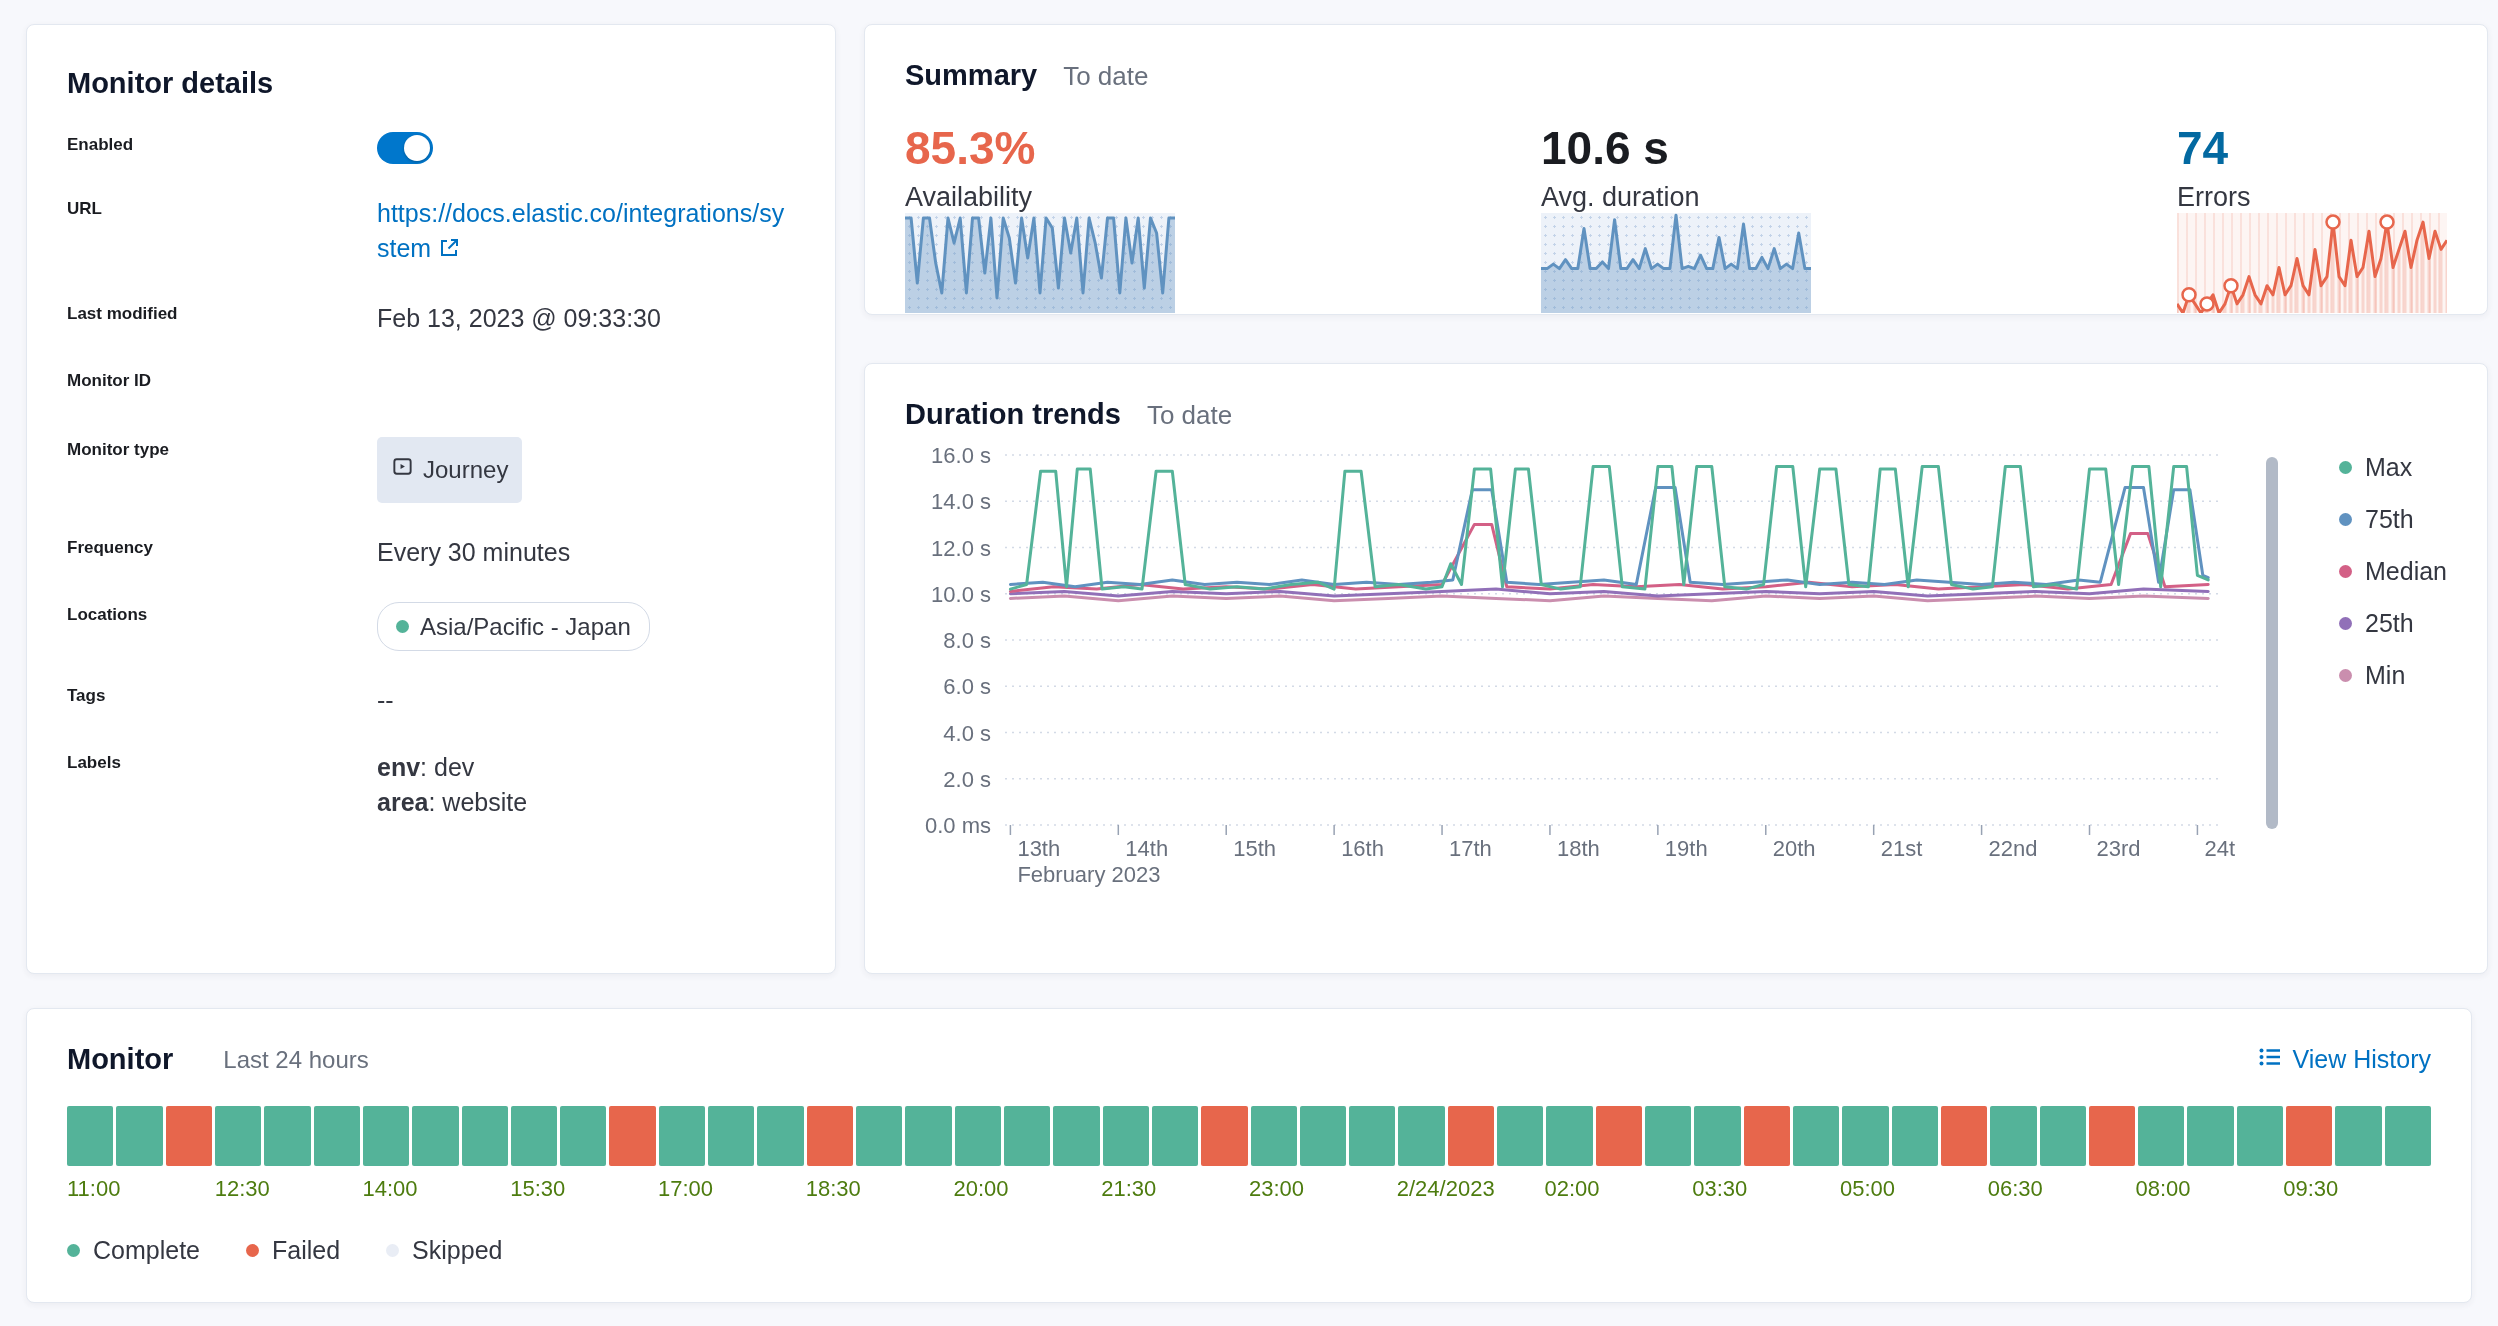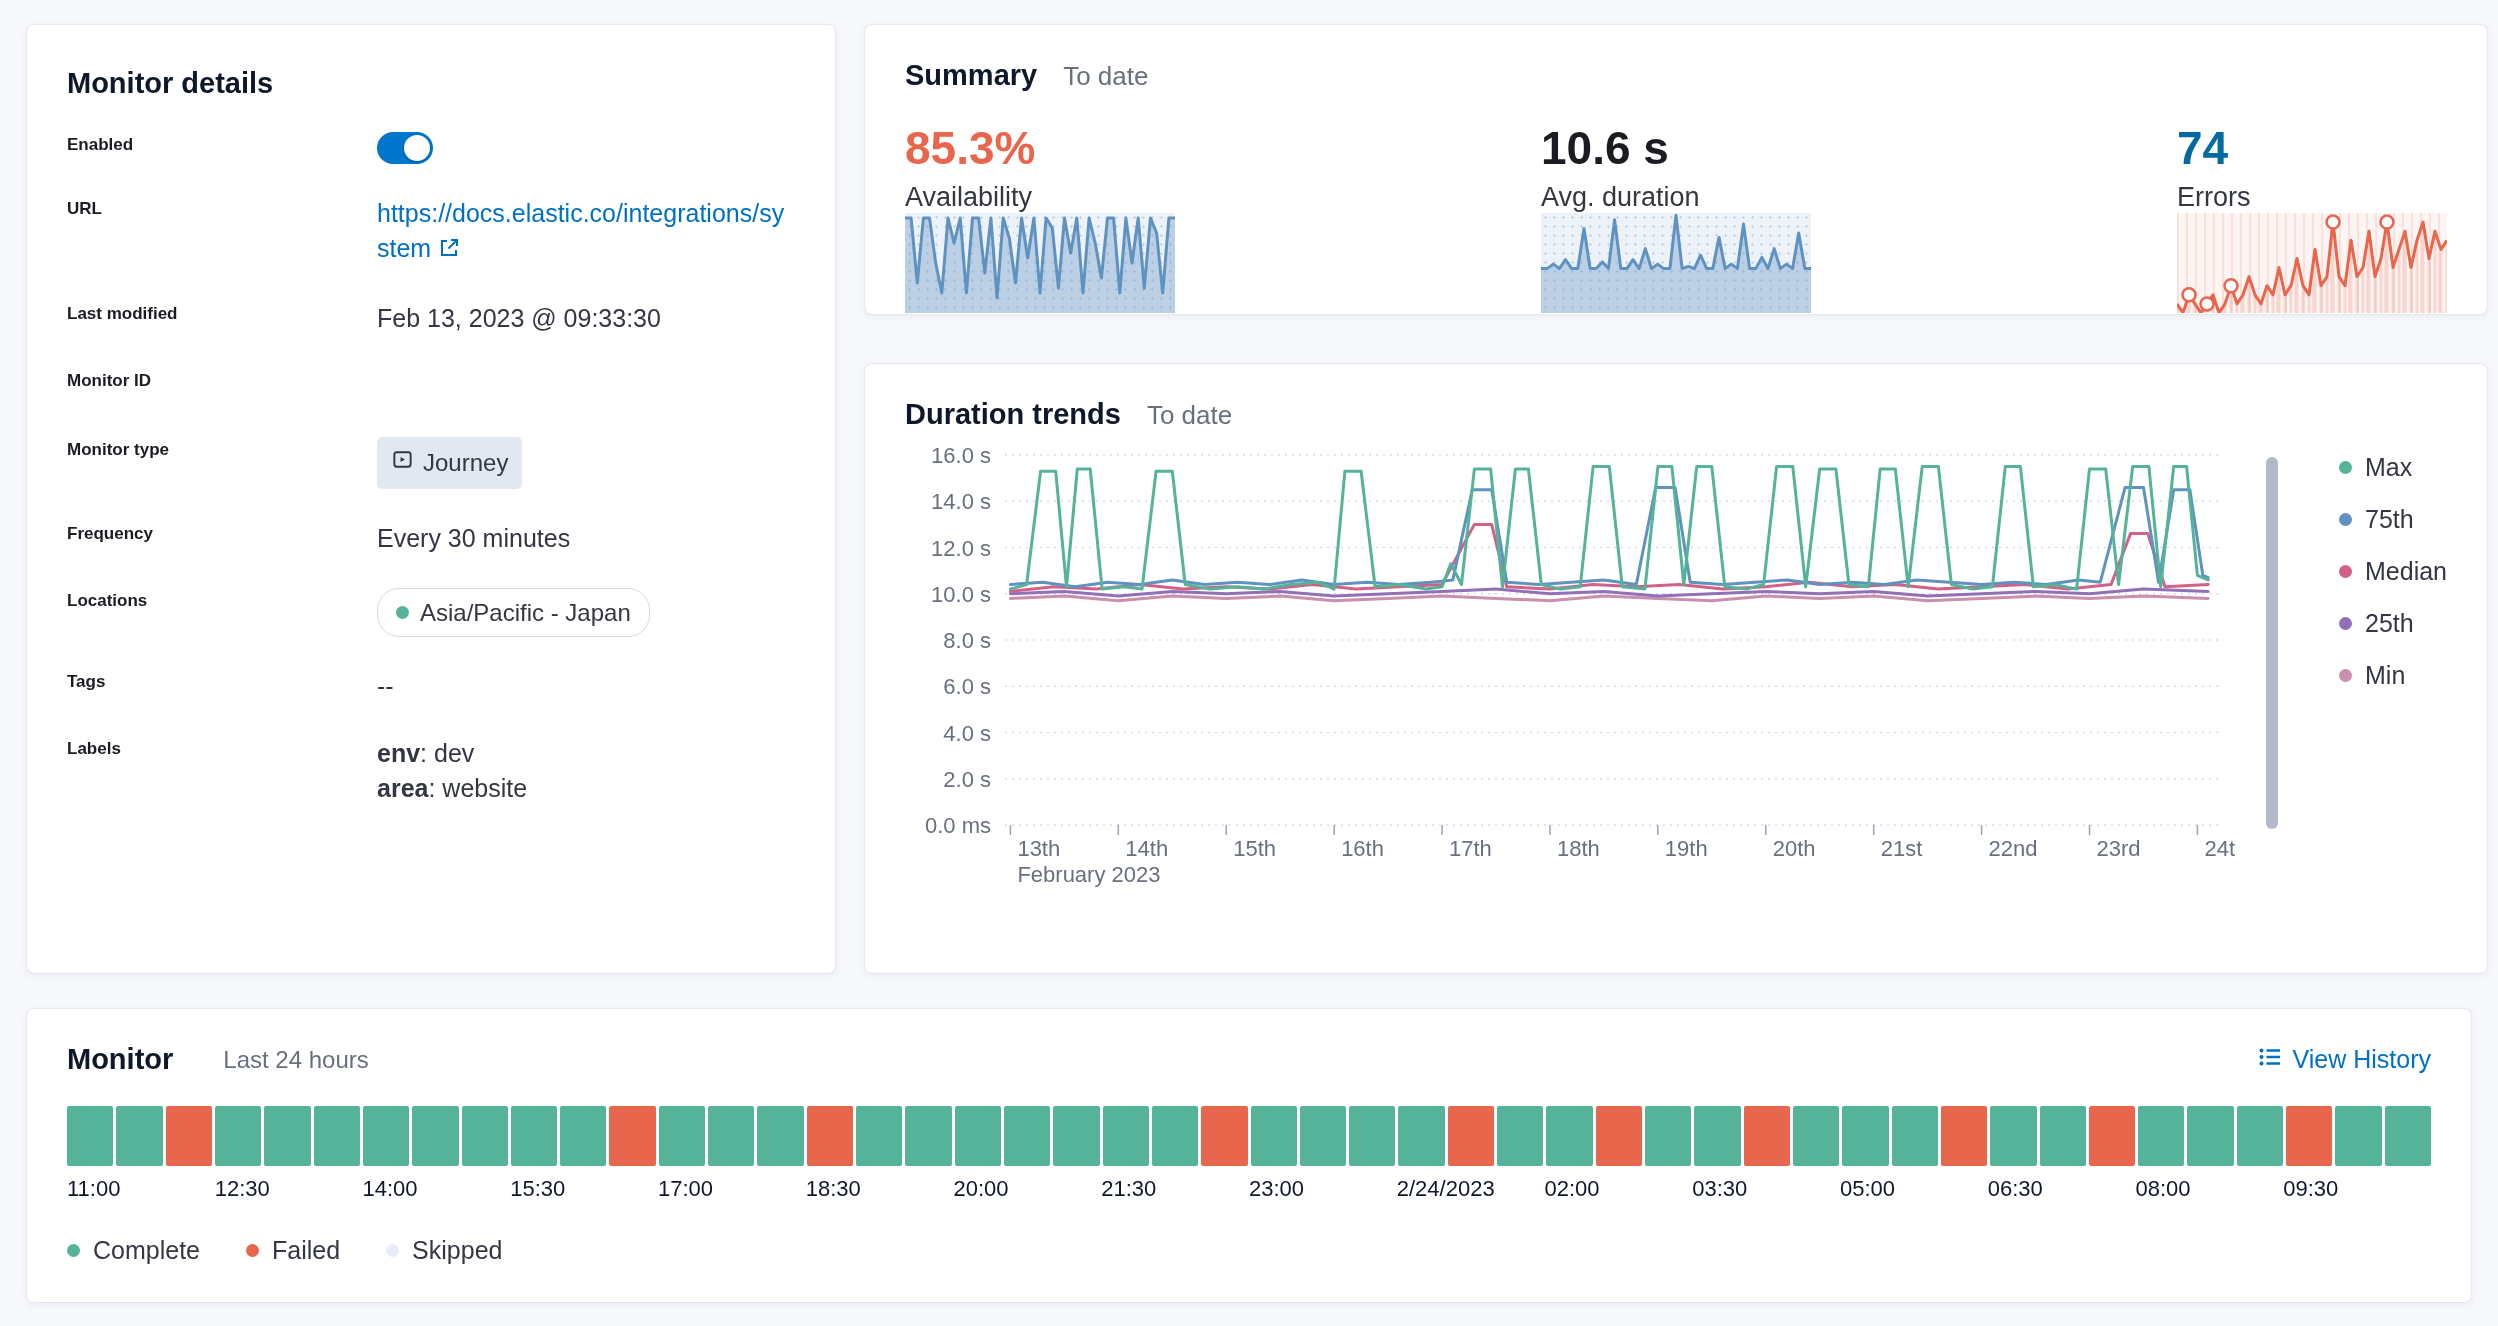--- a/index.html
+++ b/index.html
@@ -31,21 +31,21 @@
   .detail-row { display:flex; margin-top:32px; align-items:flex-start; }
   .detail-label { width:310px; flex:none; font-size:17px; font-weight:700; color:#1a1c21; padding-top:3px; }
   .detail-value { font-size:25px; color:#343741; width:420px; line-height:1.4; }
   .mt-big { margin-top:46px; }
   .url-link { color:#0071c2; text-decoration:none; word-break:break-all; }
   .ext-icon { display:inline-block; vertical-align:-3px; margin-left:6px; }
 
   .toggle { width:56px; height:32px; border-radius:16px; background:#0077cc; position:relative; cursor:pointer; }
   .toggle .knob { position:absolute; top:3px; right:3px; width:26px; height:26px; border-radius:50%; background:#fff; box-shadow:0 1px 3px rgba(0,0,0,.25); }
 
-  .badge-type { display:inline-flex; align-items:center; gap:9px; background:#e2e8f2; color:#343741; font-size:24px; padding:9px 14px; border-radius:5px; }
+  .badge-type { display:inline-flex; align-items:center; gap:9px; background:#e2e8f2; color:#343741; font-size:24px; padding:16px 14px; border-radius:5px; }
   .badge-loc { display:inline-flex; align-items:center; gap:11px; border:1px solid #d3dae6; font-size:24px; padding:7px 18px; border-radius:22px; background:#fff; }
   .dot { width:13px; height:13px; border-radius:50%; display:inline-block; flex:none; }
 
   
   .metrics { display:flex; justify-content:space-between; margin-top:32px; }
   .metric { display:flex; align-items:flex-start;flex-direction:column; }
   .metric-text { min-width:182px; }
   .metric-num { font-size:46px; font-weight:700; line-height:1.05; }
   .metric-label { font-size:27px; margin-top:10px; color:#343741; }
   .spark { width:270px; height:100px; position:relative; }
@@ -59,21 +59,21 @@
   .chart-scrollbar { width:12px; height:372px; border-radius:6px; background:#b2bac7; margin:18px 6px 0 2px; cursor:grab; }
   .chart-legend { margin-left:26px; margin-top:14px; display:flex; flex-direction:column; gap:23px; }
   .legend-item { display:flex; align-items:center; gap:13px; font-size:25px; color:#343741; cursor:pointer; }
 
   
   .status-head { display:flex; align-items:center; gap:50px; }
   .view-history { margin-left:auto; display:flex; align-items:center; gap:10px; color:#0071c2; font-size:25px; font-weight:500; text-decoration:none; cursor:pointer; }
   .status-blocks { display:flex; gap:3px; margin-top:30px; }
   .sblock { flex:1; height:60px; border-radius:2px; }
   .status-axis { position:relative; height:32px; margin-top:10px; }
-  .status-axis span { position:absolute; top:0; font-size:22px; color:#0f172a; white-space:nowrap; }
+  .status-axis span { position:absolute; top:0; font-size:22px; color:#4d7c0f; white-space:nowrap; }
   .status-legend { display:flex; gap:46px; margin-top:28px; align-items:center; }
   .status-legend .legend-item { font-size:25px; cursor:default; }
 </style>
 </head>
 <body>
 
 <div class="page">
   <div class="top-row">
 
     <section class="panel monitor-panel">

